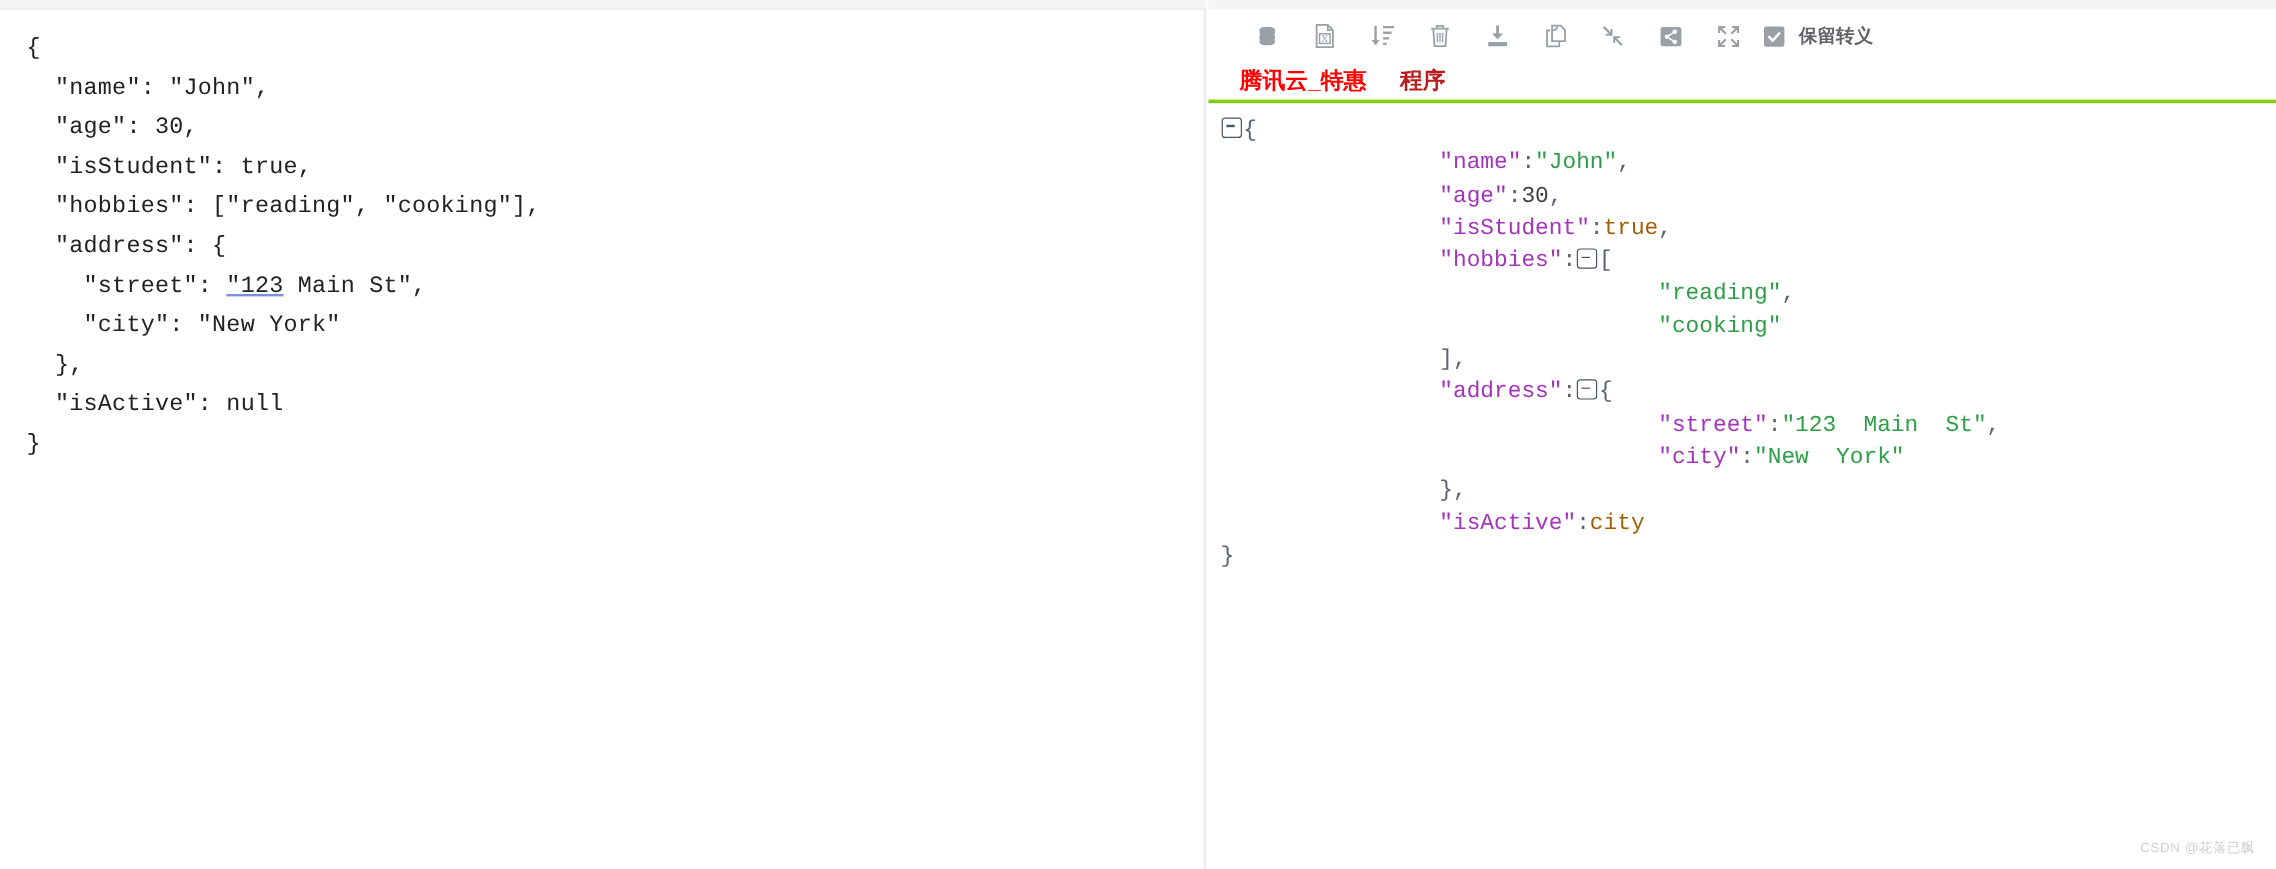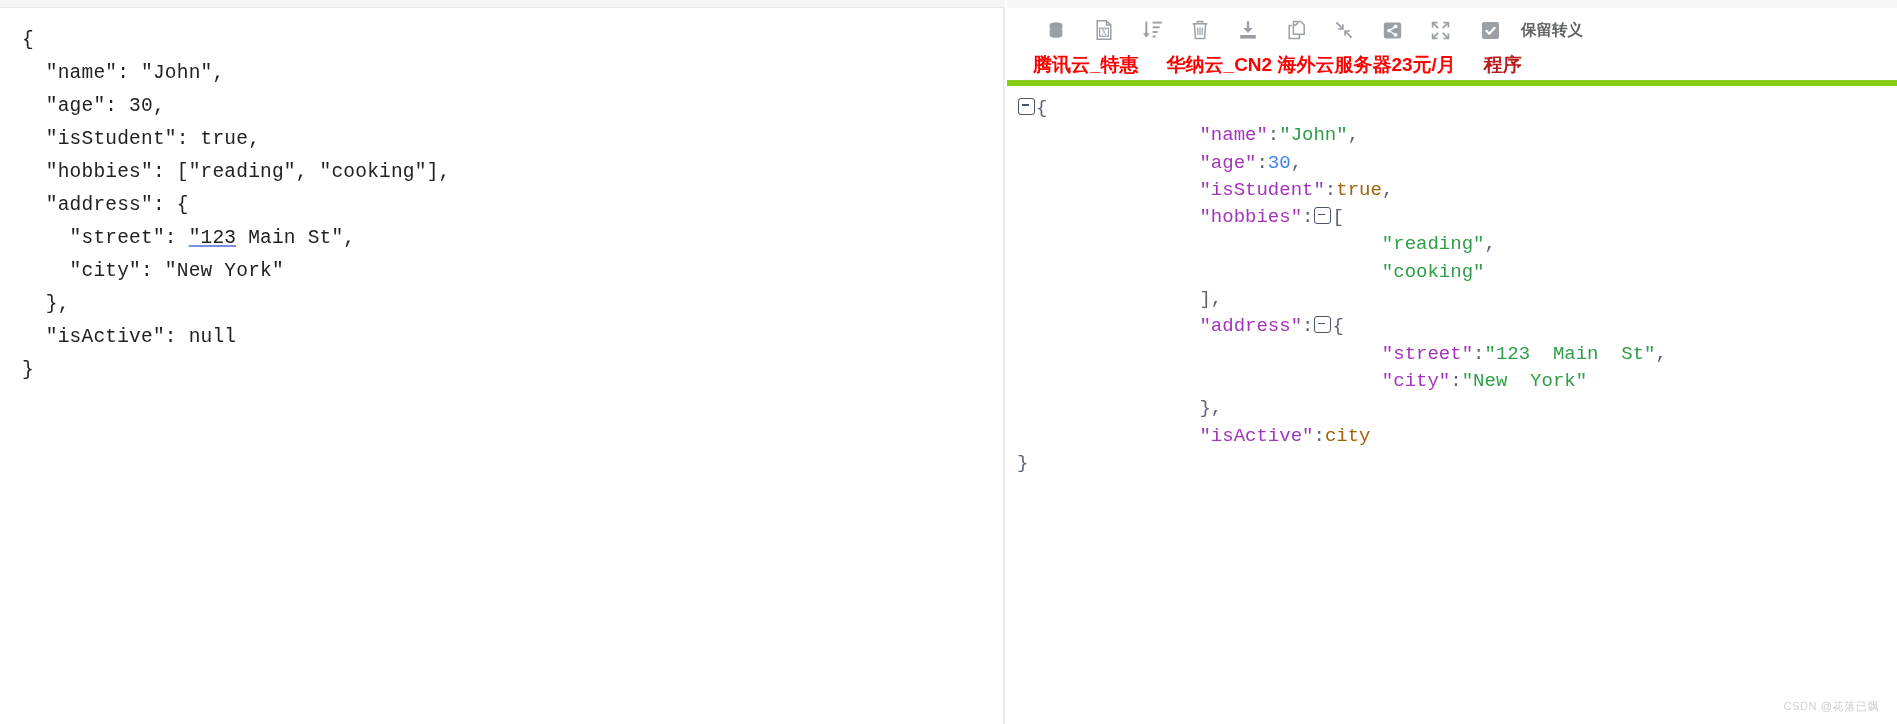--- a/index.html
+++ b/index.html
@@ -103,22 +103,22 @@
     align-items: center;
     justify-content: center;
     cursor: pointer;
     color: #9aa0a6;
   }
   .tool-btn svg { display: block; }
 
   .keep-escape {
     display: flex;
     align-items: center;
-    gap: 22px;
-    margin-left: 18px;
+    gap: 12px;
+    margin-left: 6px;
     cursor: pointer;
   }
   .chk {
     width: 17px;
     height: 17px;
     background: #9aa0a6;
     border-radius: 2px;
     display: flex;
     align-items: center;
     justify-content: center;
@@ -137,21 +137,21 @@
     left: 0;
     top: 50px;
     width: 890px;
     height: 36px;
     display: flex;
     align-items: center;
     gap: 28px;
     padding-left: 26px;
     box-sizing: border-box;
     overflow: hidden;
-    border-bottom: 6px solid #84cc16;
+    border-bottom: 3px solid #84cc16;
     white-space: nowrap;
   }
   .ad-link {
     font-family: "Liberation Sans", sans-serif;
     font-size: 19px;
     font-weight: 700;
     text-decoration: none;
     cursor: pointer;
     white-space: nowrap;
   }
@@ -169,21 +169,21 @@
   .jline {
     font-family: "Liberation Mono", "DejaVu Sans Mono", monospace;
     font-size: 19px;
     line-height: 27.3px;
     white-space: pre;
     color: #444b5a;
     display: block;
   }
   .jkey   { color: #a335bb; }
   .jstr   { color: #2e9e48; }
-  .jnum   { color: #3b82f6; text-align: center; }
+  .jnum   { color: #404040; text-align: center; }
   .jlit   { color: #a16207; }
   .jpunc  { color: #5b6275; }
 
   .fold {
     display: inline-block;
     width: 15px;
     height: 15px;
     border: 1.6px solid #4b5468;
     border-radius: 3px;
     position: relative;
@@ -331,21 +331,20 @@
           <svg width="13" height="13" viewBox="0 0 13 13" fill="none" stroke="#ffffff" stroke-width="2.1" stroke-linecap="round" stroke-linejoin="round">
             <path d="M2.3 6.8l2.9 3 5.5-6"></path>
           </svg>
         </span>
         <span class="keep-escape-label">保留转义</span>
       </div>
     </div>
 
     <div class="adbar" id="adbar">
         <a class="ad-link" href="#" style="color: rgb(255, 0, 0);">腾讯云_特惠</a>
-        <a class="ad-link" href="#" style="color: rgb(255, 0, 0);">华纳云_CN2 海外云服务器23元/月</a>
         <a class="ad-link" href="#" style="color: #b91c1c;">程序</a>
       </div>
 
     <div class="json-view" id="json-view">
         <div class="jline"><span class="fold"></span><span class="jpunc">{</span></div>
         <div class="jline">                <span class="jkey">"name"</span><span class="jpunc">:</span><span class="jstr">"John"</span><span class="jpunc">,</span></div>
         <div class="jline">                <span class="jkey">"age"</span><span class="jpunc">:</span><span class="jnum">30</span><span class="jpunc">,</span></div>
         <div class="jline">                <span class="jkey">"isStudent"</span><span class="jpunc">:</span><span class="jlit">true</span><span class="jpunc">,</span></div>
         <div class="jline">                <span class="jkey">"hobbies"</span><span class="jpunc">:</span><span class="fold"></span><span class="jpunc">[</span></div>
         <div class="jline">                                <span class="jstr">"reading"</span><span class="jpunc">,</span></div>

